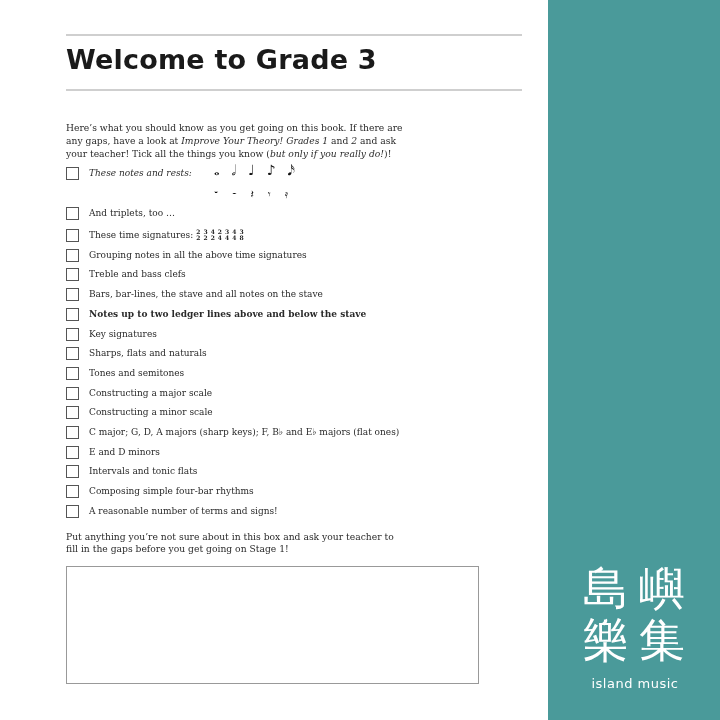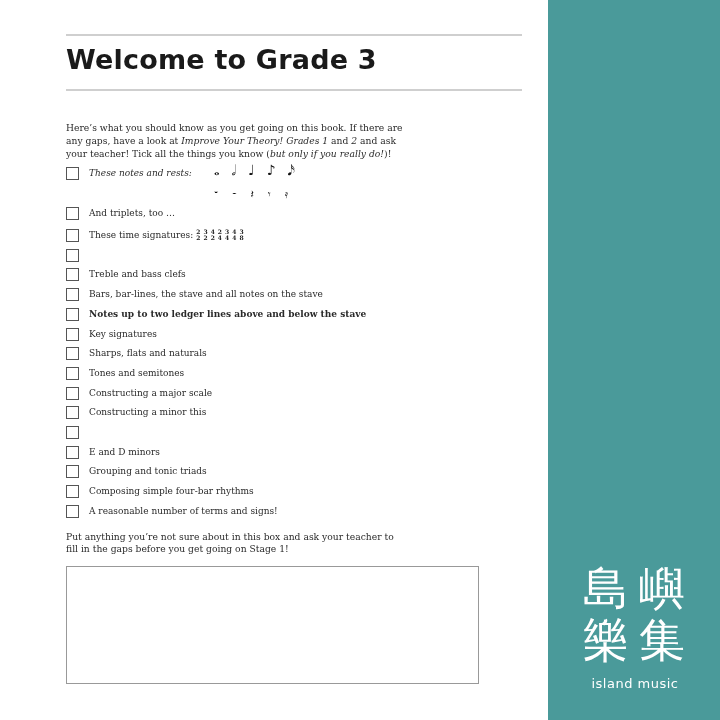--- a/index.html
+++ b/index.html
@@ -86,20 +86,21 @@
         <span>4</span>
       </span>
     <span class="timesig">
         <span>3</span>
         <span>8</span>
       </span>
   </div>
 
   <div class="item" style="top:247px;">
       <div class="cb"></div>
+      <span class="label">Grouping notes in all the above time signatures</span>
     </div>
   <div class="item" style="top:266px;">
       <div class="cb"></div>
       <span class="label">Treble and bass clefs</span>
     </div>
   <div class="item" style="top:286px;">
       <div class="cb"></div>
       <span class="label">Bars, bar-lines, the stave and all notes on the stave</span>
     </div>
   <div class="item" style="top:306px;font-weight:bold;">
@@ -117,32 +118,33 @@
   <div class="item" style="top:365px;">
       <div class="cb"></div>
       <span class="label">Tones and semitones</span>
     </div>
   <div class="item" style="top:385px;">
       <div class="cb"></div>
       <span class="label">Constructing a major scale</span>
     </div>
   <div class="item" style="top:404px;">
       <div class="cb"></div>
-      <span class="label">Constructing a minor this</span>
+      <span class="label">Constructing a minor scale</span>
     </div>
   <div class="item" style="top:424px;">
       <div class="cb"></div>
+      <span class="label">C major; G, D, A majors (sharp keys); F, B♭ and E♭ majors (flat ones)</span>
     </div>
   <div class="item" style="top:444px;">
       <div class="cb"></div>
       <span class="label">E and D minors</span>
     </div>
   <div class="item" style="top:463px;">
       <div class="cb"></div>
-      <span class="label">Grouping and tonic triads</span>
+      <span class="label">Intervals and tonic flats</span>
     </div>
   <div class="item" style="top:483px;">
       <div class="cb"></div>
       <span class="label">Composing simple four-bar rhythms</span>
     </div>
   <div class="item" style="top:503px;">
       <div class="cb"></div>
       <span class="label">A reasonable number of terms and signs!</span>
     </div>
 

